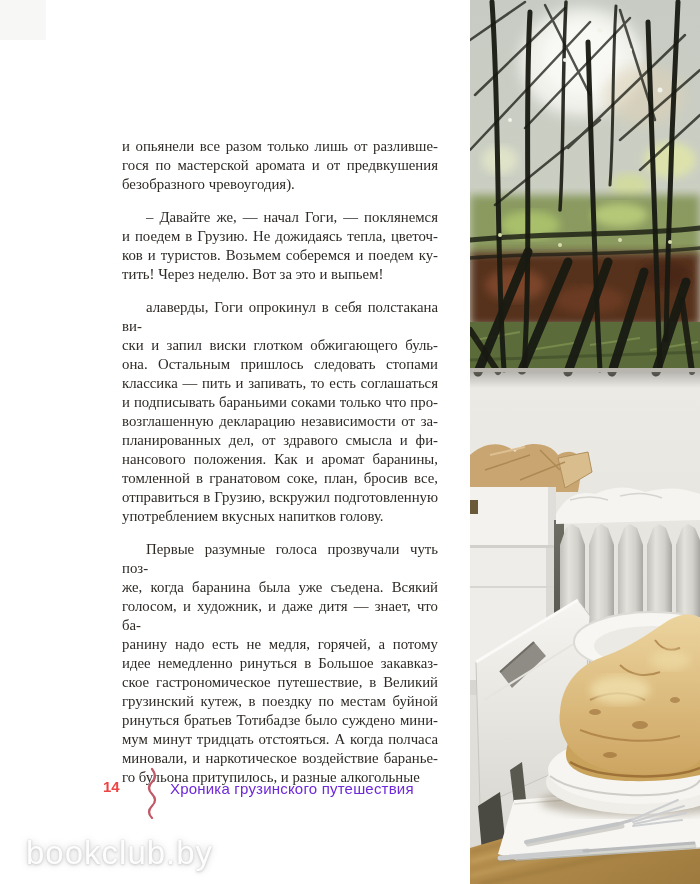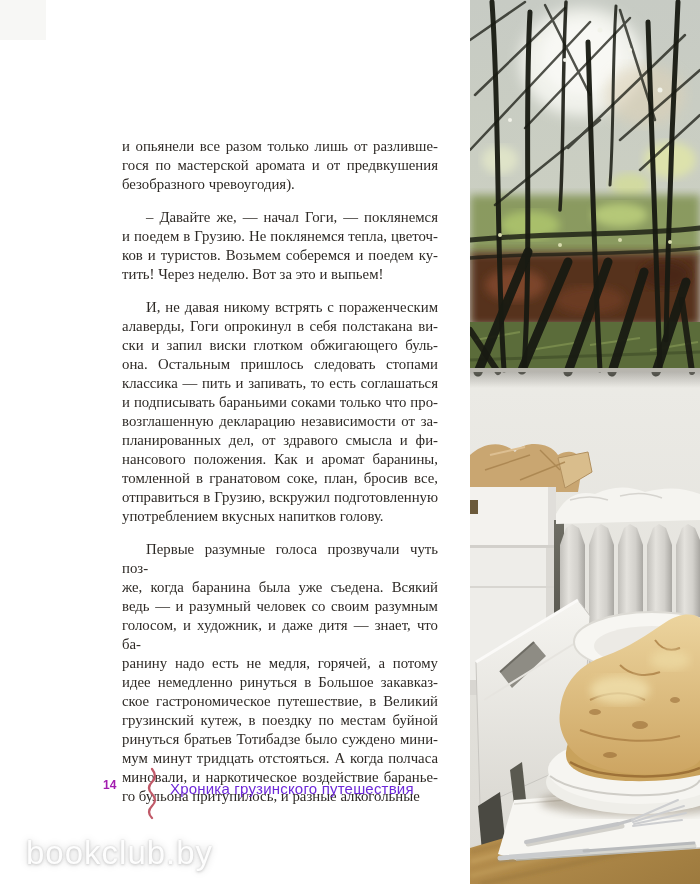--- a/index.html
+++ b/index.html
@@ -8,21 +8,21 @@
   
   .text-col{position:absolute;left:122px;top:124px;width:316px;color:#2e2a26;
             font-size:14.8px;line-height:19px;}
   .para{margin:13px 0 14px 0;}
   .para.indent .tline:first-child{text-indent:24px;}
   .tline{text-align:justify;text-align-last:justify;white-space:normal;}
   .tline.last{text-align-last:left;}
   
   .footer{position:absolute;left:0;top:764px;width:470px;height:60px;
           font-family:"Liberation Sans",sans-serif;}
-  .pagenum{position:absolute;left:103px;top:14px;font-weight:bold;font-size:12px;color:#a21caf;}
+  .pagenum{position:absolute;left:103px;top:14px;font-weight:bold;font-size:15px;color:#ef4444;}
   .squiggle{position:absolute;left:146px;top:2px;}
   .running-title{position:absolute;left:170px;top:16px;font-size:15px;color:#6d28d9;letter-spacing:.2px;}
   
   .watermark{position:absolute;left:6px;top:834px;font-family:"Liberation Sans",sans-serif;
              font-size:33px;font-weight:400;letter-spacing:1px;color:#fdfdfd;
              text-shadow:0 0 2px #d6d6d6,0 1px 3px #c9c9c9,0 0 8px #d2d2d2;margin-left:20px;}
   
   .photo{position:absolute;left:470px;top:0;width:230px;height:884px;overflow:hidden;}
   .corner-artifact{position:absolute;left:0;top:0;width:46px;height:40px;background:#f7f7f5;}
 </style>
@@ -34,42 +34,40 @@
   <div class="corner-artifact"></div>
 
   <div class="text-col">
     <div class="para">
         <div class="tline">и опьянели все разом только лишь от разливше-</div>
         <div class="tline">гося по мастерской аромата и от предвкушения</div>
         <div class="tline last">безобразного чревоугодия).</div>
       </div>
     <div class="para indent">
         <div class="tline">– Давайте же, — начал Гоги, — поклянемся</div>
-        <div class="tline">и поедем в Грузию. Не поклянемся тепла, цветоч-</div>
+        <div class="tline">и поедем в Грузию. Не дожидаясь тепла, цветоч-</div>
         <div class="tline">ков и туристов. Возьмем соберемся и поедем ку-</div>
         <div class="tline last">тить! Через неделю. Вот за это и выпьем!</div>
       </div>
     <div class="para indent">
-        <div class="tline">И, не давая никому встрять с пораженческим</div>
         <div class="tline">алаверды, Гоги опрокинул в себя полстакана ви-</div>
         <div class="tline">ски и запил виски глотком обжигающего буль-</div>
         <div class="tline">она. Остальным пришлось следовать стопами</div>
         <div class="tline">классика — пить и запивать, то есть соглашаться</div>
         <div class="tline">и подписывать бараньими соками только что про-</div>
         <div class="tline">возглашенную декларацию независимости от за-</div>
         <div class="tline">планированных дел, от здравого смысла и фи-</div>
         <div class="tline">нансового положения. Как и аромат баранины,</div>
         <div class="tline">томленной в гранатовом соке, план, бросив все,</div>
         <div class="tline">отправиться в Грузию, вскружил подготовленную</div>
         <div class="tline last">употреблением вкусных напитков голову.</div>
       </div>
     <div class="para indent">
         <div class="tline">Первые разумные голоса прозвучали чуть поз-</div>
         <div class="tline">же, когда баранина была уже съедена. Всякий</div>
-        <div class="tline">ведь — и разумный человек со своим разумным</div>
         <div class="tline">голосом, и художник, и даже дитя — знает, что ба-</div>
         <div class="tline">ранину надо есть не медля, горячей, а потому</div>
         <div class="tline">идее немедленно ринуться в Большое закавказ-</div>
         <div class="tline">ское гастрономическое путешествие, в Великий</div>
         <div class="tline">грузинский кутеж, в поездку по местам буйной</div>
         <div class="tline">ринуться братьев Тотибадзе было суждено мини-</div>
         <div class="tline">мум минут тридцать отстояться. А когда полчаса</div>
         <div class="tline">миновали, и наркотическое воздействие баранье-</div>
         <div class="tline last">го бульона притупилось, и разные алкогольные</div>
       </div>

